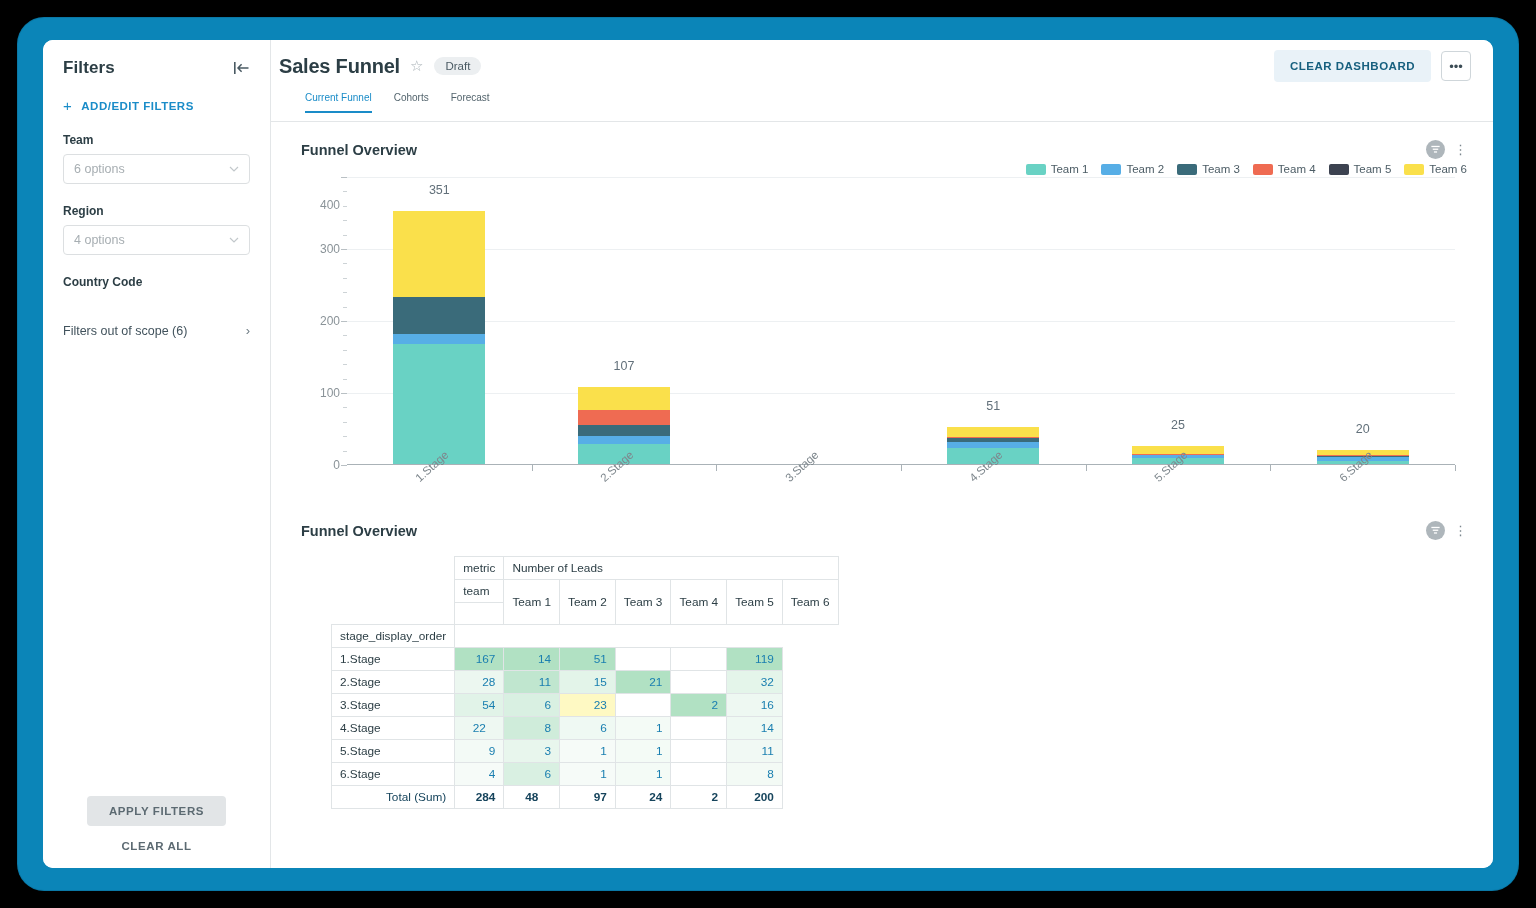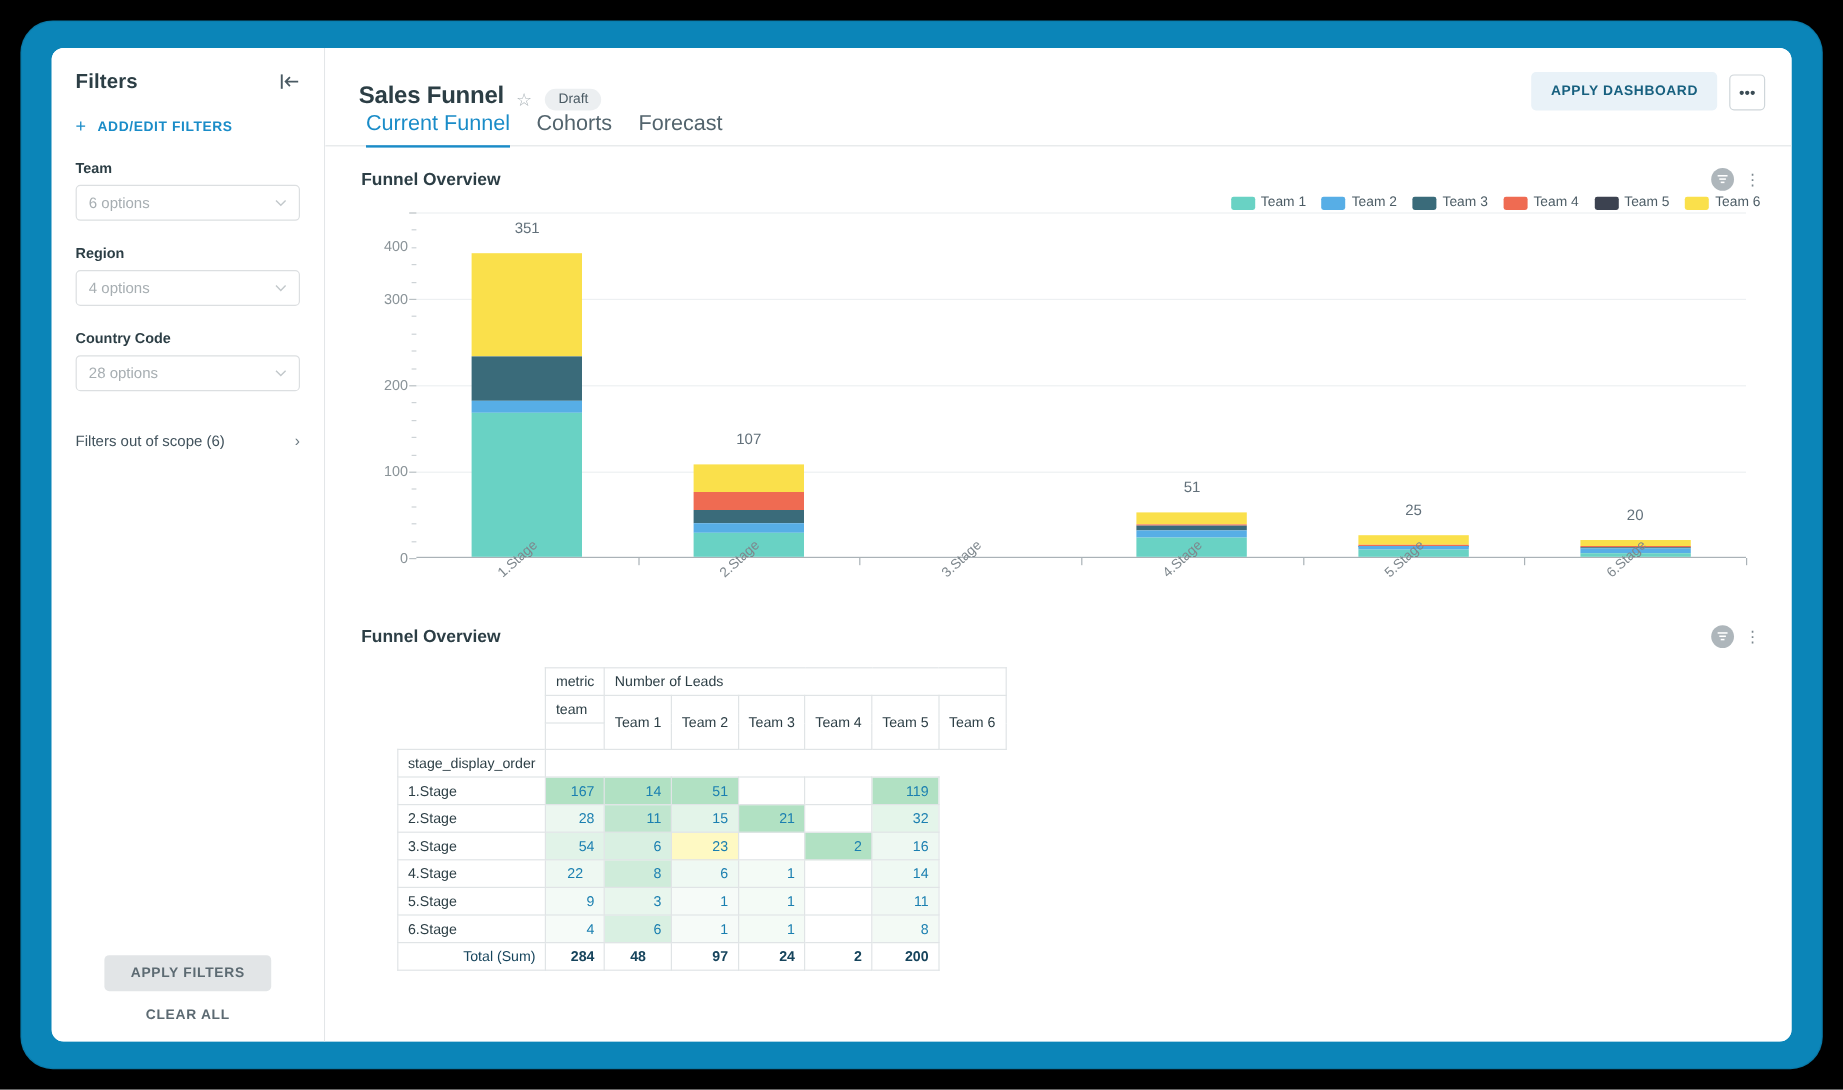--- a/index.html
+++ b/index.html
@@ -89,23 +89,22 @@
     display: block; margin: 14px auto 0;
     background: none; border: none; cursor: pointer;
     font-size: 11.5px; font-weight: bold; letter-spacing: .6px; color: #5c6a72;
   }
 
   
   #main { flex: 1 1 auto; height: 100%; position: relative; overflow: hidden; background:#fff; }
 
   #topbar {
     height: 52px; padding: 0 22px 0 8px;
-    display: flex; align-items: flex-end;
+    display: flex; align-items: center;
     border-bottom: none;
-    margin-left: 20px;
   }
   .dash-title { font-size: 20px; font-weight: bold; color: #2c3e45; letter-spacing: -.2px; }
   .star { margin-left: 10px; color: #a9b2b7; font-size: 15px; cursor: pointer; }
   .badge-draft {
     margin-left: 11px; background: #eceff1; color: #4a5a63;
     font-size: 11.5px; border-radius: 11px; padding: 3px 11px;
   }
   .spacer { flex: 1 1 auto; }
   .edit-dash {
     background: #e9f2f8; color: #17607f; border: none; cursor: pointer;
@@ -118,21 +117,21 @@
     color: #3b4c55; font-size: 13px; line-height: 1;
     display:flex; align-items:center; justify-content:center;
   }
 
   #tabs {
     height: 30px; padding-left: 34px;
     display: flex; align-items: flex-start; gap: 22px;
     border-bottom: 1px solid #e3e6e8;
   }
   .tab {
-    font-size: 18px; color: #53646d; cursor: pointer;
+    font-size: 10px; color: #53646d; cursor: pointer;
     padding-bottom: 8px; border-bottom: 2px solid transparent;
   }
   .tab.active { color: #1a8cc8; border-bottom-color: #1a8cc8; }
 
   .card { padding: 18px 26px 0 30px; position: relative; }
   .card-head { display:flex; align-items:center; }
   .card-title { font-size: 14.5px; font-weight: bold; color: #2c3e45; }
   .card-tools { margin-left:auto; display:flex; align-items:center; gap:9px; }
   .tool-circle {
     width: 19px; height: 19px; border-radius: 50%; background: #aeb6bb;
@@ -230,47 +229,41 @@
       <div class="fselect">
         <span class="v">4 options</span>
         <svg class="chev" viewBox="0 0 10 10">
               <path d="M1 3l4 4 4-4" stroke="#c2c8cb" stroke-width="1.2" fill="none"></path>
             </svg>
       </div>
     </div>
 
     <div class="fgroup">
       <div class="flabel">Country Code</div>
-      <div class="fselect">
-        <span class="v">28 options</span>
-        <svg class="chev" viewBox="0 0 10 10">
-              <path d="M1 3l4 4 4-4" stroke="#c2c8cb" stroke-width="1.2" fill="none"></path>
-            </svg>
-      </div>
     </div>
 
     <div class="oos">
       <span>Filters out of scope (6)</span>
       <span class="arrow">›</span>
     </div>
 
     <div class="side-bottom">
       <button class="apply-btn">APPLY FILTERS</button>
       <button class="clear-btn">CLEAR ALL</button>
     </div>
   </aside>
 
   <section id="main">
 
     <div id="topbar">
       <div class="dash-title">Sales Funnel</div>
       <div class="star">☆</div>
       <div class="badge-draft">Draft</div>
       <div class="spacer"></div>
-      <button class="edit-dash">APPLY DASHBOARD</button>
+      <button class="edit-dash">CLEAR DASHBOARD</button>
       <button class="dots-btn">•••</button>
     </div>
 
     <nav id="tabs">
       <div class="tab active">Current Funnel</div>
       <div class="tab">Cohorts</div>
       <div class="tab">Forecast</div>
     </nav>
 
     <div class="card">

